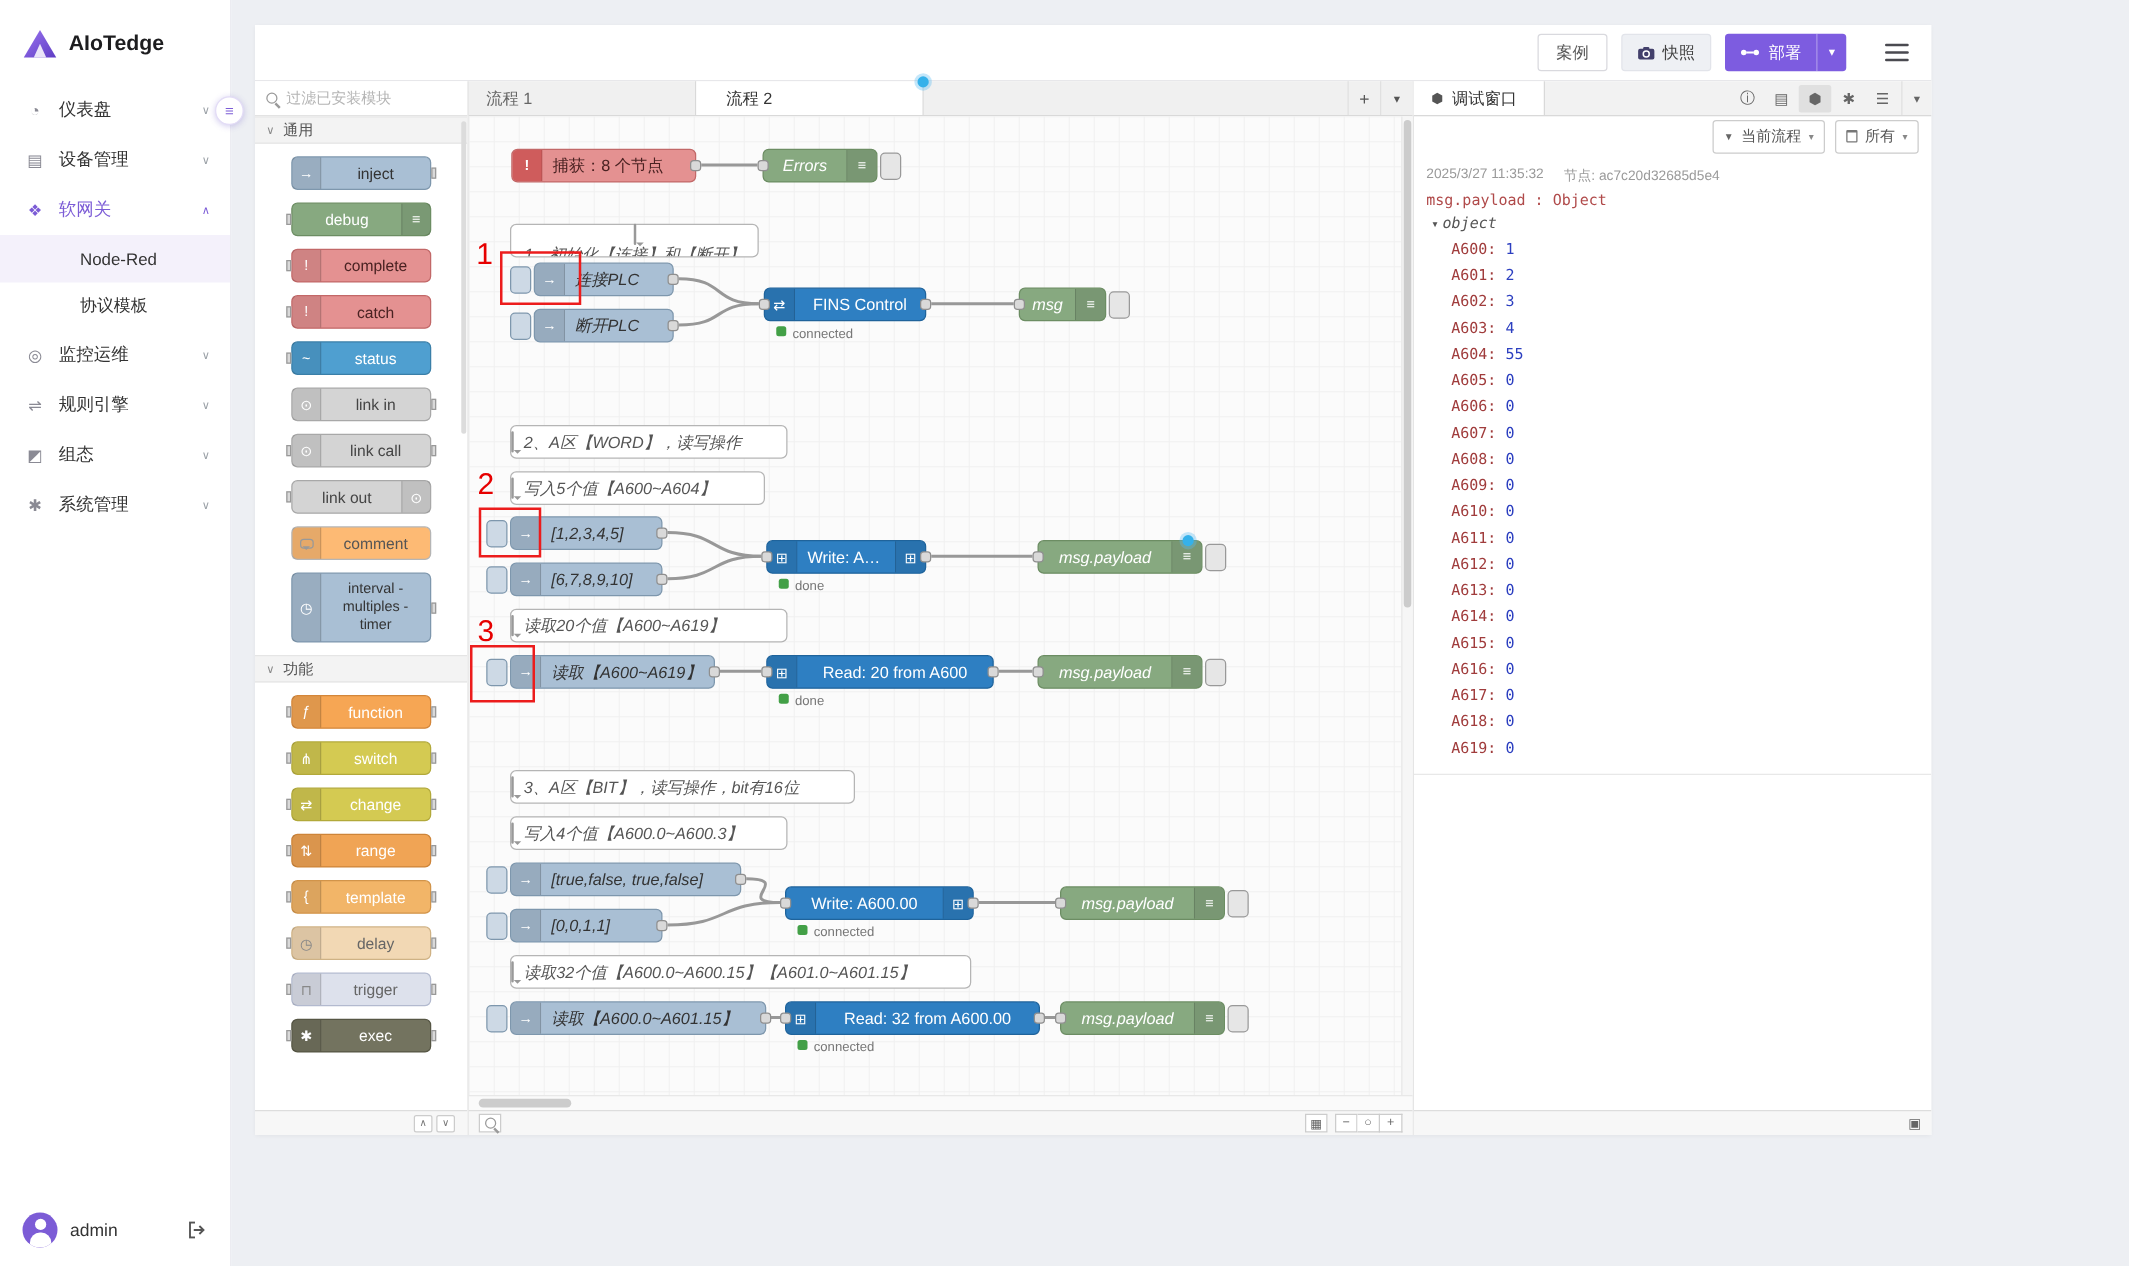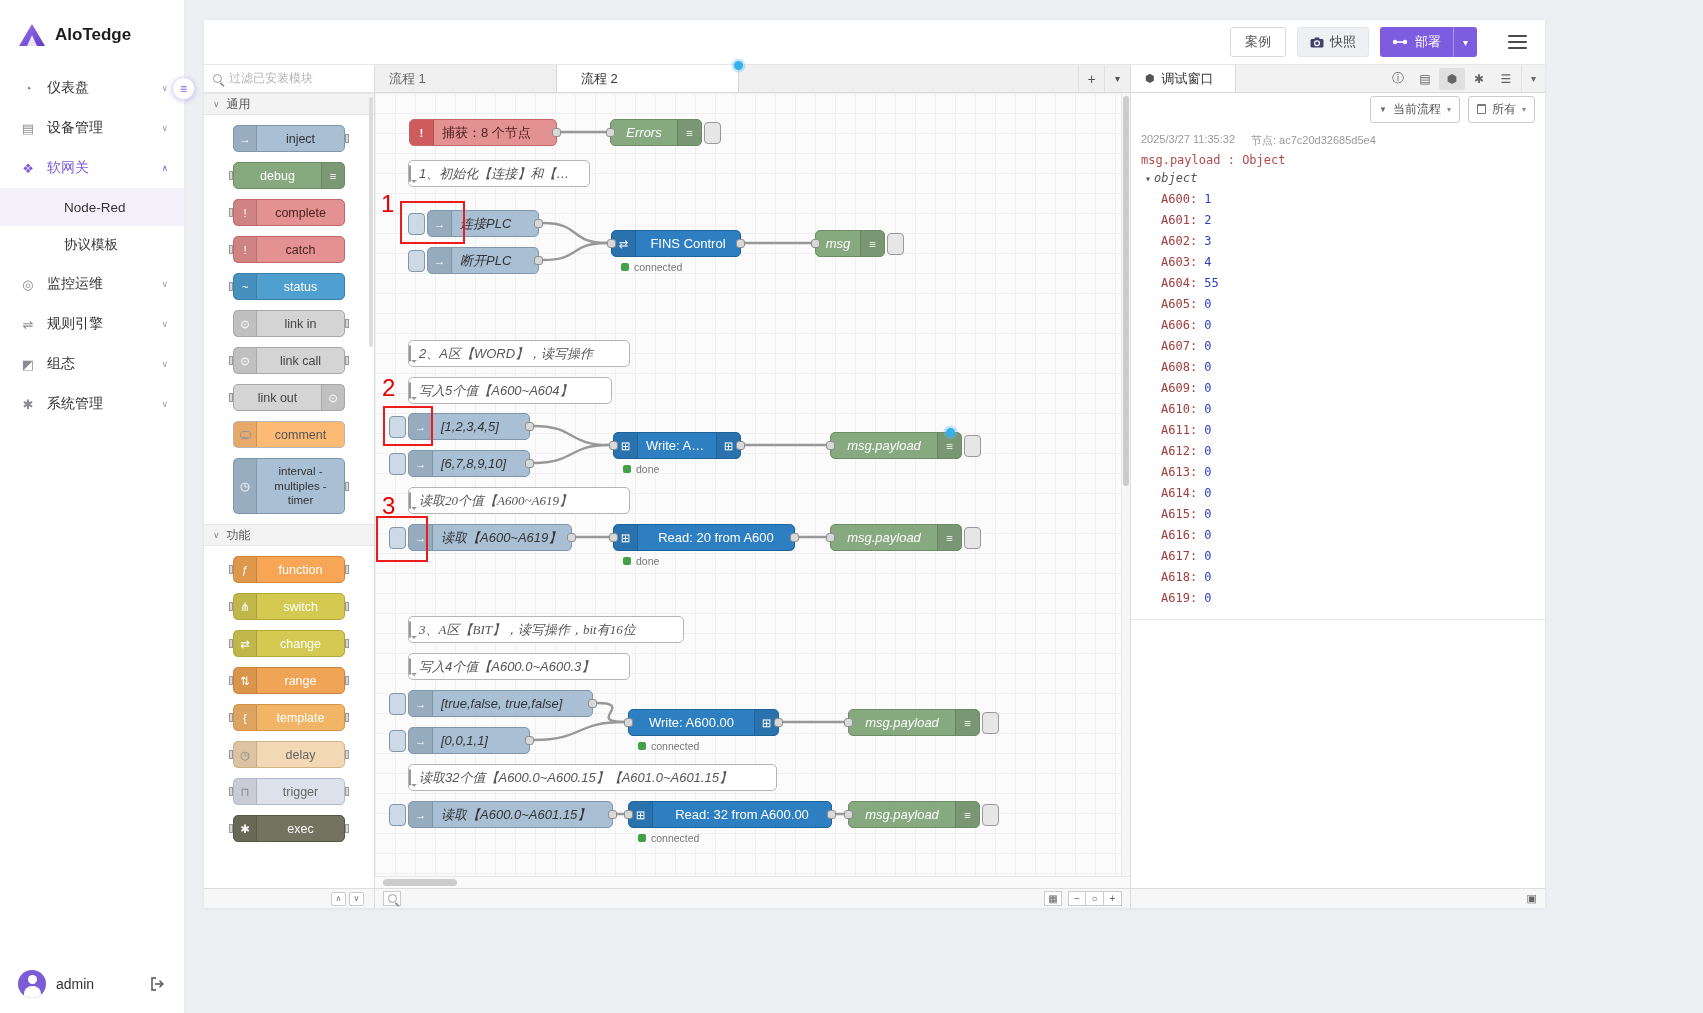--- a/index.html
+++ b/index.html
@@ -83,21 +83,21 @@
   .fl-node { position:absolute; height:27px; border:1px solid; border-radius:5px; display:flex; align-items:center; z-index:2; font-size:13px; cursor:move; }
   .fl-node .ibox { width:24px; align-self:stretch; display:flex; align-items:center; justify-content:center; background:rgba(0,0,0,.1); border-right:1px solid rgba(0,0,0,.14); font-size:11.5px; color:#fff; border-radius:4px 0 0 4px; }
   .fl-node .ibox.r { border-right:none; border-left:1px solid rgba(0,0,0,.14); border-radius:0 4px 4px 0; }
   .fl-node .flabel { flex:1; padding:0 8px; white-space:nowrap; overflow:hidden; text-overflow:ellipsis; }
   .fl-node .flabel.center { text-align:center; }
   .fl-node.it .flabel { font-style:italic; }
   .port { position:absolute; top:8px; width:9px; height:9px; background:#d9d9d9; border:1px solid #8f8f8f; border-radius:3px; z-index:3; cursor:crosshair; }
   .port.in { left:-5px; } .port.out { right:-5px; }
   .inj-btn { position:absolute; left:-20px; top:2px; width:17px; height:22px; border:1px solid; border-radius:4px; cursor:pointer; }
   .dbg-btn { position:absolute; right:-20px; top:2px; width:17px; height:22px; border:1px solid #999; border-radius:4px; background:#e6e6e6; cursor:pointer; }
-  .nstatus { position:absolute; left:9px; top:30px; display:flex; align-items:center; gap:5px; font-size:10.5px; color:#777; white-space:nowrap; }
+  .nstatus { position:absolute; left:9px; top:30px; display:flex; align-items:flex-start; gap:5px; font-size:10.5px; color:#777; white-space:nowrap; }
   .nstatus .sdot { width:8px; height:8px; border-radius:2px; }
   .bluedot { position:absolute; width:9px; height:9px; border-radius:50%; box-shadow:0 0 0 2.5px rgba(90,185,240,.35); z-index:4; }
   .anno-box { position:absolute; border:2px solid #ec1c1c; z-index:5; pointer-events:none; }
   .anno-num { position:absolute; font-size:24px; color:#e60000; z-index:5; pointer-events:none; }
   .canvas-vsb { position:absolute; right:0; top:0; bottom:0; width:9px; background:#f6f6f6; border-left:1px solid #e8e8e8; z-index:4; }
   .canvas-vsb .thumb { position:absolute; top:3px; right:1px; width:6px; height:390px; background:#ccc; border-radius:3px; }
   .hscroll { height:12px; background:#fafafa; border-top:1px solid #e8e8e8; position:relative; }
   .hscroll .thumb { position:absolute; left:8px; top:2px; width:74px; height:7px; background:#ccc; border-radius:4px; }
   .canvas-footer { height:20px; background:#f7f7f7; border-top:1px solid #ddd; display:flex; align-items:center; padding:0 8px; }
   .cf-btn { width:18px; height:15px; border:1px solid #ccc; background:#fff; color:#666; font-size:10px; display:flex; align-items:center; justify-content:center; cursor:pointer; }
@@ -405,21 +405,21 @@
               <span class="ibox" style="background: rgb(207, 92, 92); font-weight: bold;">!</span>
               <span class="flabel">捕获：8 个节点</span>
               <span class="port out"></span>
             </div>
             <div class="fl-node it" style="left: 235px; top: 26px; width: 92px; background: rgb(135, 169, 128); border-color: rgb(108, 141, 99); color: rgb(255, 255, 255);">
               <span class="flabel center">Errors</span>
               <span class="ibox r">≡</span>
               <div class="dbg-btn"></div>
               <span class="port in"></span>
             </div>
-            <div class="fl-node it" style="left: 33px; top: 67px; width: 182px; background: rgb(255, 255, 255); border-color: rgb(181, 181, 181); color: rgb(85, 85, 85);">
+            <div class="fl-node it" style="left: 33px; top: 86px; width: 199px; background: rgb(255, 255, 255); border-color: rgb(181, 181, 181); color: rgb(85, 85, 85); flex-direction: column;">
               <span class="pibox" style="background: transparent; border-right: none;"><span class="bubble"></span></span>
               <span class="flabel">1、初始化【连接】和【断开】</span>
             </div>
             <div class="fl-node it" style="left: 52px; top: 117px; width: 112px; background: rgb(169, 191, 212); border-color: rgb(126, 151, 173); color: rgb(51, 51, 51);">
               <div class="inj-btn" style="background: rgb(205, 217, 229); border-color: rgb(126, 151, 173);"></div>
               <span class="ibox">→</span>
               <span class="flabel">连接PLC</span>
               <span class="port out"></span>
             </div>
             <div class="fl-node it" style="left: 52px; top: 154px; width: 112px; background: rgb(169, 191, 212); border-color: rgb(126, 151, 173); color: rgb(51, 51, 51);">
@@ -475,21 +475,21 @@
                 <span>done</span>
               </div>
             </div>
             <div class="fl-node it" style="left: 455px; top: 339px; width: 132px; background: rgb(135, 169, 128); border-color: rgb(108, 141, 99); color: rgb(255, 255, 255);">
               <span class="flabel center">msg.payload</span>
               <span class="ibox r">≡</span>
               <div class="dbg-btn"></div>
               <span class="port in"></span>
               <span class="bluedot" style="background: rgb(53, 177, 234); right: 6px; top: -5px;"></span>
             </div>
-            <div class="fl-node it" style="left: 33px; top: 394px; width: 222px; background: rgb(255, 255, 255); border-color: rgb(181, 181, 181); color: rgb(85, 85, 85); font-family: Liberation Serif, serif;">
+            <div class="fl-node it" style="left: 33px; top: 394px; width: 222px; background: rgb(255, 255, 255); border-color: rgb(181, 181, 181); color: rgb(85, 85, 85);">
               <span class="pibox" style="background: transparent; border-right: none;"><span class="bubble"></span></span>
               <span class="flabel">读取20个值【A600~A619】</span>
             </div>
             <div class="fl-node it" style="left: 33px; top: 431px; width: 164px; background: rgb(169, 191, 212); border-color: rgb(126, 151, 173); color: rgb(51, 51, 51);">
               <div class="inj-btn" style="background: rgb(205, 217, 229); border-color: rgb(126, 151, 173);"></div>
               <span class="ibox">→</span>
               <span class="flabel">读取【A600~A619】</span>
               <span class="port out"></span>
             </div>
             <div class="fl-node" style="left: 238px; top: 431px; width: 182px; background: rgb(46, 127, 194); border-color: rgb(31, 99, 155); color: rgb(255, 255, 255);">
@@ -501,21 +501,21 @@
                 <span class="sdot" style="background: rgb(67, 160, 71);"></span>
                 <span>done</span>
               </div>
             </div>
             <div class="fl-node it" style="left: 455px; top: 431px; width: 132px; background: rgb(135, 169, 128); border-color: rgb(108, 141, 99); color: rgb(255, 255, 255);">
               <span class="flabel center">msg.payload</span>
               <span class="ibox r">≡</span>
               <div class="dbg-btn"></div>
               <span class="port in"></span>
             </div>
-            <div class="fl-node it" style="left: 33px; top: 523px; width: 276px; background: rgb(255, 255, 255); border-color: rgb(181, 181, 181); color: rgb(85, 85, 85); font-family: Liberation Serif, serif;">
+            <div class="fl-node it" style="left: 33px; top: 523px; width: 276px; background: rgb(255, 255, 255); border-color: rgb(181, 181, 181); color: rgb(85, 85, 85);">
               <span class="pibox" style="background: transparent; border-right: none;"><span class="bubble"></span></span>
               <span class="flabel">3、A区【BIT】，读写操作，bit有16位</span>
             </div>
             <div class="fl-node it" style="left: 33px; top: 560px; width: 222px; background: rgb(255, 255, 255); border-color: rgb(181, 181, 181); color: rgb(85, 85, 85);">
               <span class="pibox" style="background: transparent; border-right: none;"><span class="bubble"></span></span>
               <span class="flabel">写入4个值【A600.0~A600.3】</span>
             </div>
             <div class="fl-node it" style="left: 33px; top: 597px; width: 185px; background: rgb(169, 191, 212); border-color: rgb(126, 151, 173); color: rgb(51, 51, 51);">
               <div class="inj-btn" style="background: rgb(205, 217, 229); border-color: rgb(126, 151, 173);"></div>
               <span class="ibox">→</span>

